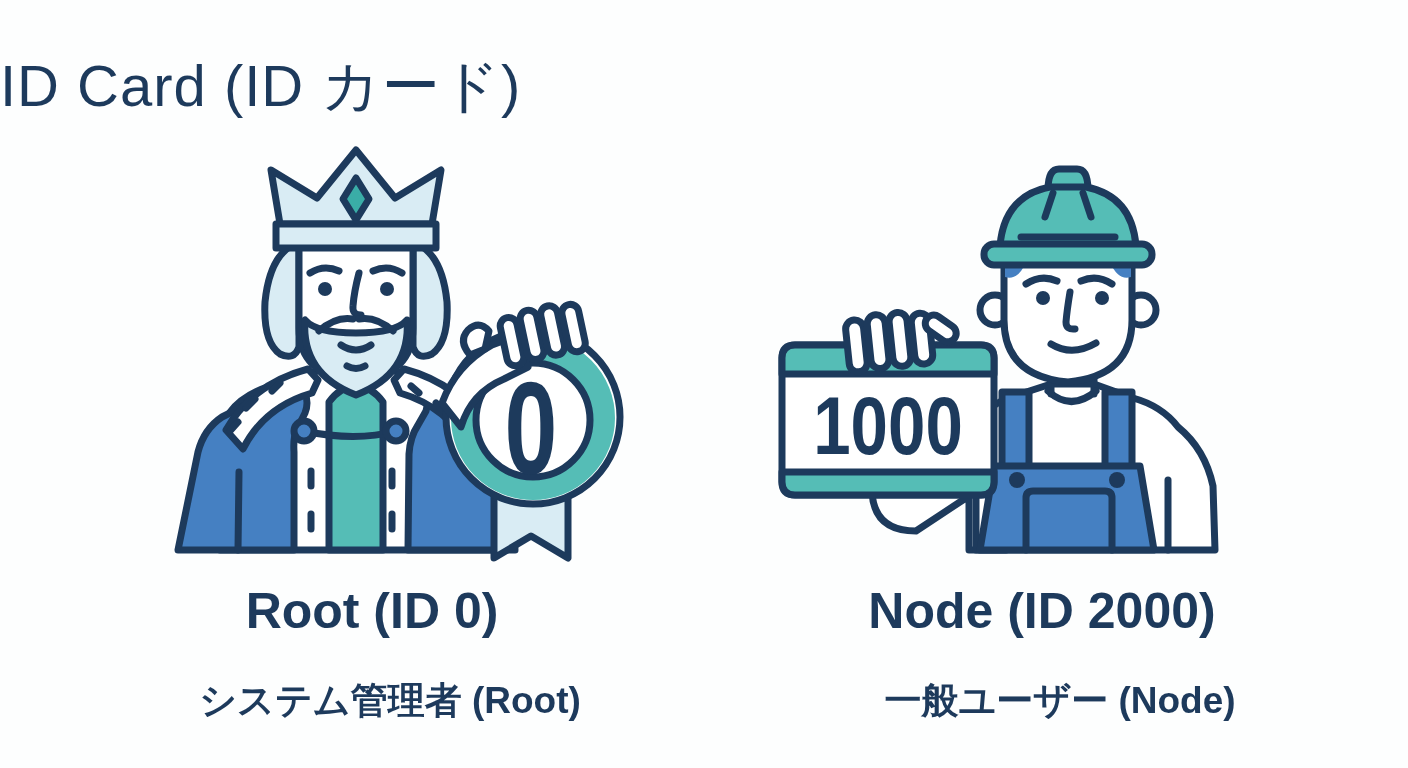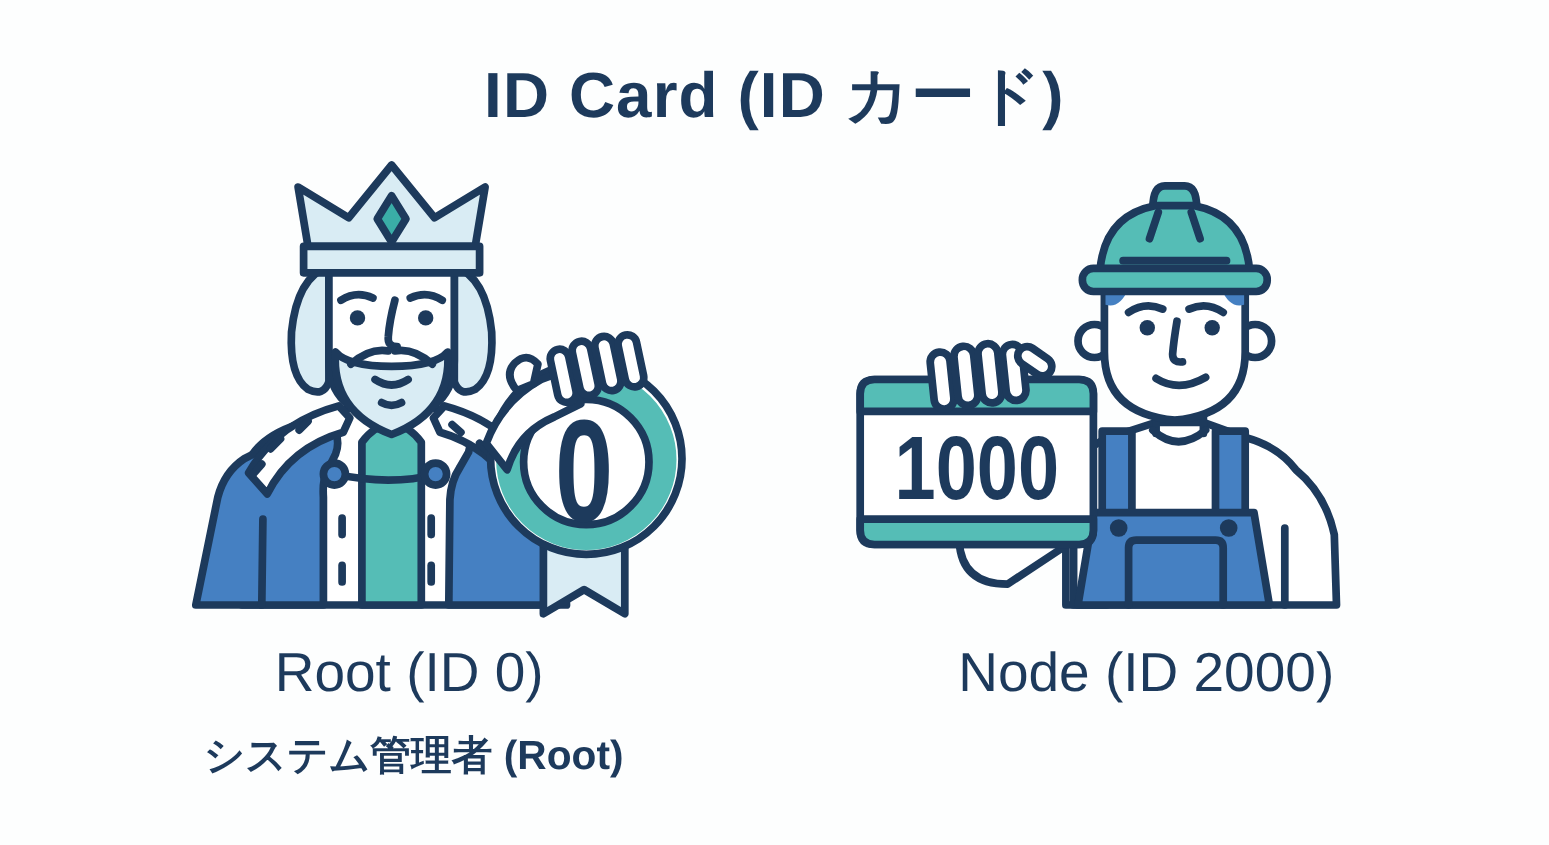--- a/index.html
+++ b/index.html
@@ -10,32 +10,32 @@
   html,body{margin:0;padding:0}
   body{
     width:1408px;height:768px;overflow:hidden;
     background:var(--background);
     font-family:"Liberation Sans","DejaVu Sans",sans-serif;
     color:var(--navy);
   }
   .canvas{position:relative;width:1408px;height:768px}
   .title{
     position:absolute;top:48px;left:0;width:100%;margin:0;
-    text-align:center;font-size:58px;font-weight:700;letter-spacing:1px;
+    font-size:58px;font-weight:400;letter-spacing:1px;
     color:var(--navy);
   }
   .fig{position:absolute;top:140px;width:480px;height:440px}
   .fig.king{left:158px}
   .fig.worker{left:764px}
   .name{
     position:absolute;top:582px;width:560px;margin:0;
-    text-align:center;font-size:50px;font-weight:400;color:var(--navy);
+    text-align:center;font-size:50px;font-weight:700;color:var(--navy);
   }
   .sub{
-    position:absolute;top:658px;width:560px;margin:4px;
+    position:absolute;top:658px;width:560px;margin:18px;
     text-align:center;font-size:37px;font-weight:600;color:var(--navy);
   }
   .col-left{left:92px}
   .col-right{left:762px}
   
   .ln{stroke:var(--navy);stroke-width:7;stroke-linecap:round;stroke-linejoin:round}
   .f0{fill:none}
   .fw{fill:#ffffff}
   .ft{fill:var(--teal)}
   .fb{fill:var(--blue)}
@@ -205,14 +205,15 @@
         <rect class="ln fw" x="127" y="173" width="18" height="54" rx="9"></rect>
         <rect class="ln fw" x="149" y="176" width="18" height="51" rx="9"></rect>
       </g>
       <rect class="ln fw" x="160" y="180" width="34" height="17" rx="8.5" transform="rotate(35 177 188)"></rect>
     </g>
   </svg>
 
   <p class="name col-left">Root (ID 0)</p>
   <p class="sub  col-left">システム管理者 (Root)</p>
   <p class="name col-right">Node (ID 2000)</p>
+  <p class="sub  col-right">一般ユーザー (Node)</p>
 
 </div>
 
 </body></html>

